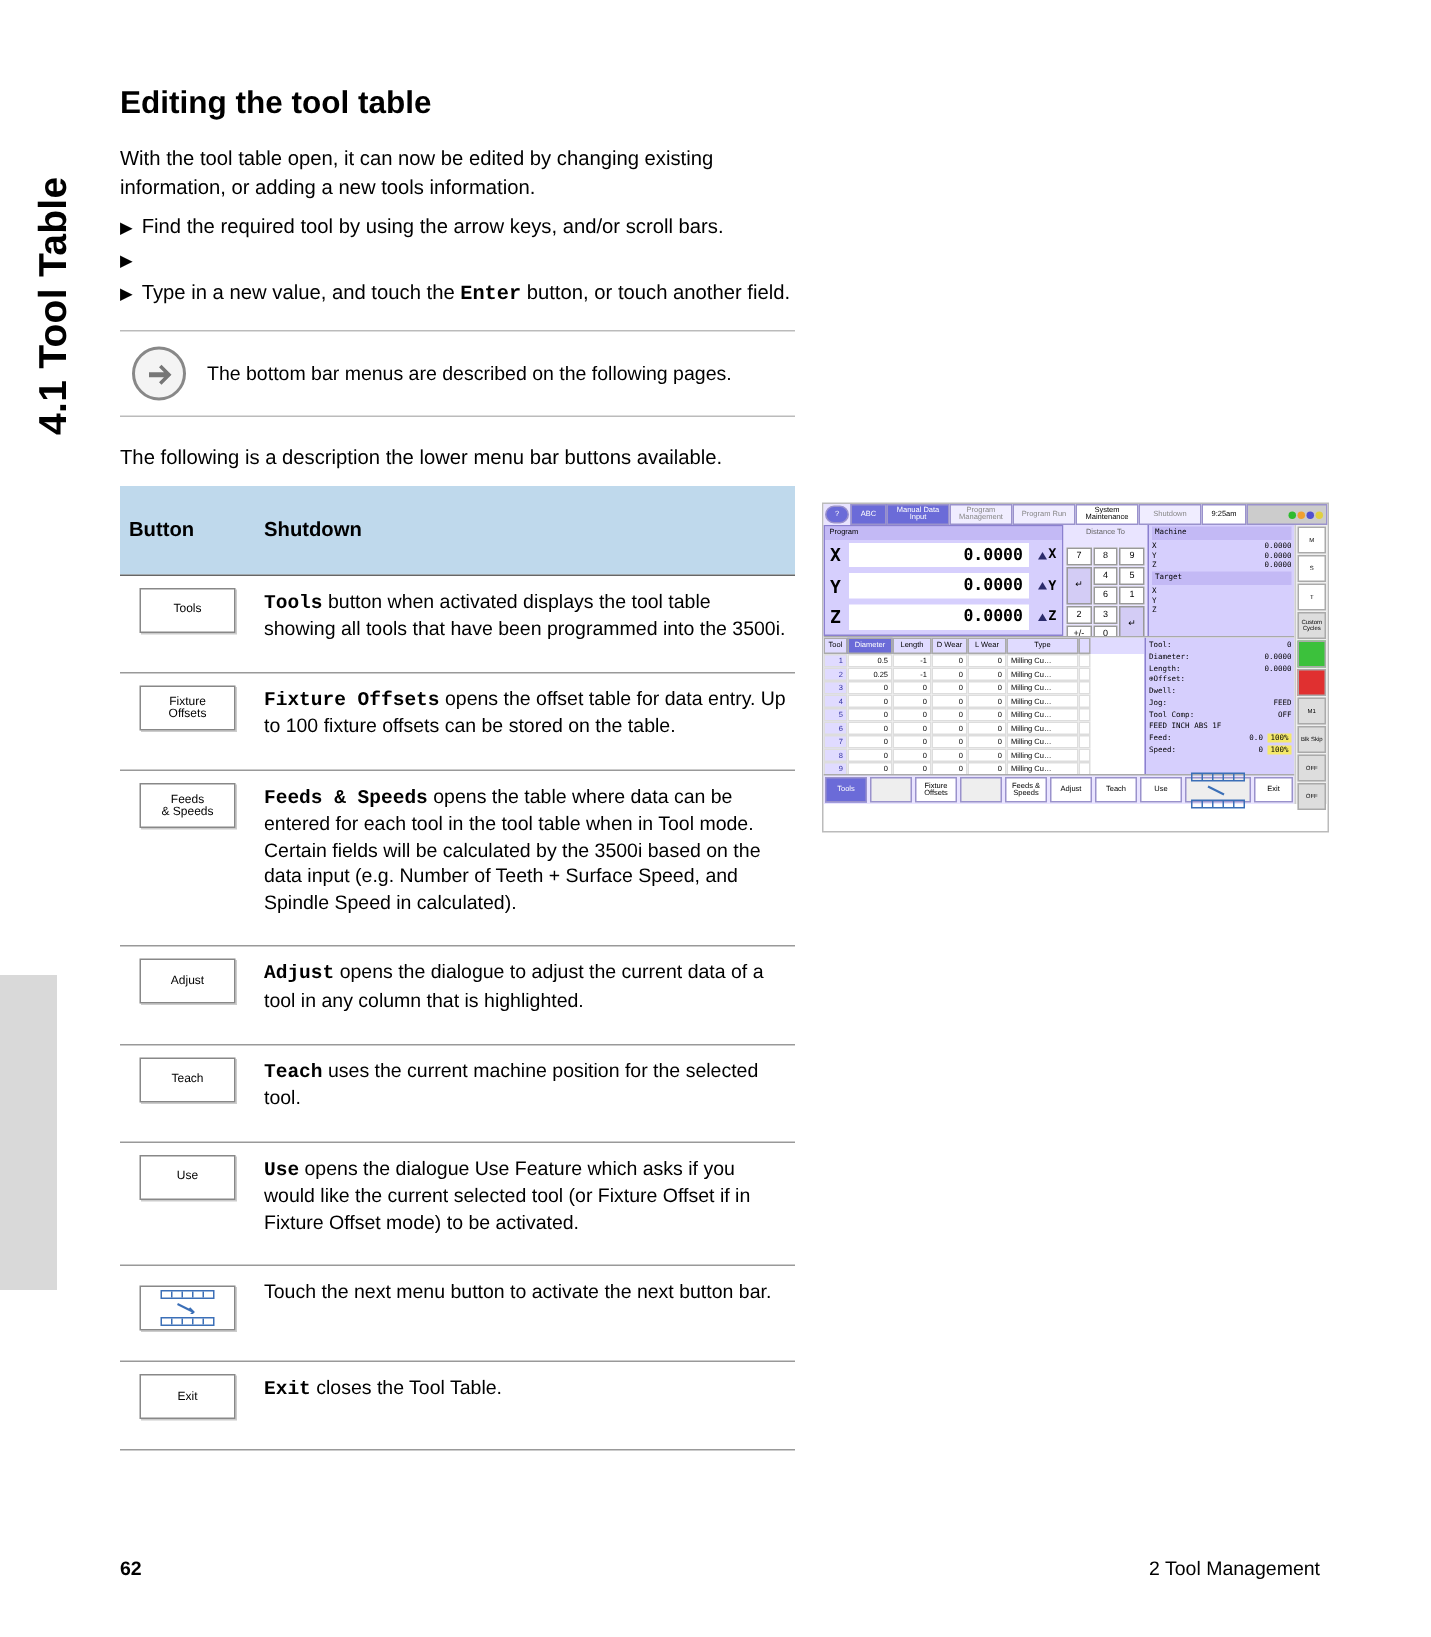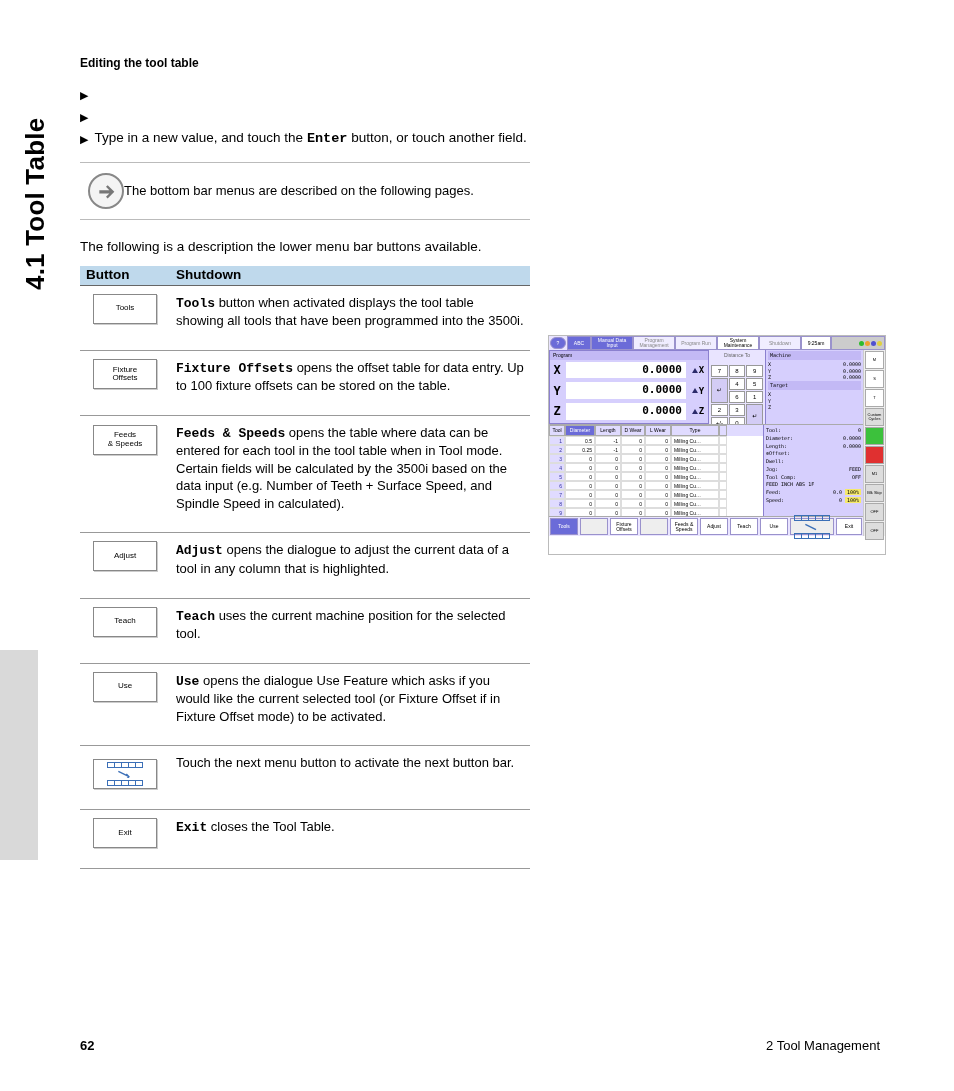--- a/index.html
+++ b/index.html
@@ -39,41 +39,41 @@
   .page {
     position: absolute;
     left: 80px;
     top: 55px;
     width: 800px;
   }
   .left-col {
     width: 450px;
   }
   h2.section-head {
-    font-size: 12px;
+    font-size: 21px;
     font-weight: 700;
     margin-bottom: 14px;
   }
   p.intro { margin-bottom: 8px; font-size: 13.5px; }
   .bullet-list { margin: 4px 0 14px 0; }
   .bullet-item {
     display: flex;
     align-items: flex-start;
     gap: 6px;
     margin-bottom: 4px;
     font-size: 13.5px;
   }
   .bullet-mark { color: #000; font-size: 11px; margin-top: 3px; }
   .enter-bold { font-family: "Courier New", monospace; font-weight: 700; }
 
   
   .note-box {
     display: flex;
     align-items: center;
-    gap: 0;
+    gap: 14px;
     border-top: 1px solid #bbb;
     border-bottom: 1px solid #bbb;
     padding: 10px 8px;
     margin: 6px 0 18px 0;
   }
   .note-arrow-circle {
     width: 36px; height: 36px; border: 2px solid #888; border-radius: 50%;
     display: flex; align-items: center; justify-content: center;
     background: #f4f4f4;
     flex-shrink: 0;
@@ -83,21 +83,21 @@
 
   h3.sub-head { font-size: 14px; font-weight: 700; margin-bottom: 6px; }
   p.sub-intro { font-size: 13.5px; margin-bottom: 10px; }
 
   
   .bf-table { width: 450px; border-collapse: collapse; }
   .bf-table thead th {
     background: #bfd9ec;
     font-weight: 700;
     text-align: left;
-    padding: 0 6px;
+    padding: 20px 6px;
     font-size: 13.5px;
     border-bottom: 1px solid #666;
   }
   .bf-table td {
     border-bottom: 1px solid #999;
     vertical-align: top;
     padding: 8px 6px 20px 6px;
     font-size: 13px;
   }
   .bf-table td.btn-cell { width: 90px; text-align: center; }
@@ -236,24 +236,26 @@
 </style>
 </head>
 <body>
 
 <div class="side-title">4.1 Tool Table</div>
 <div class="side-tab"></div>
 
 <div class="page">
   <div class="left-col">
     <h2 class="section-head">Editing the tool table</h2>
+    <p class="intro">With the tool table open, it can now be edited by changing existing information, or adding a new tools information.</p>
 
     <div class="bullet-list">
       <div class="bullet-item">
         <span class="bullet-mark">▶</span>
+        <span>Find the required tool by using the arrow keys, and/or scroll bars.</span>
       </div>
       <div class="bullet-item">
         <span class="bullet-mark">▶</span>
       </div>
       <div class="bullet-item">
         <span class="bullet-mark">▶</span>
         <span>Type in a new value, and touch the <span class="enter-bold">Enter</span> button, or touch another field.</span>
       </div>
     </div>
 

